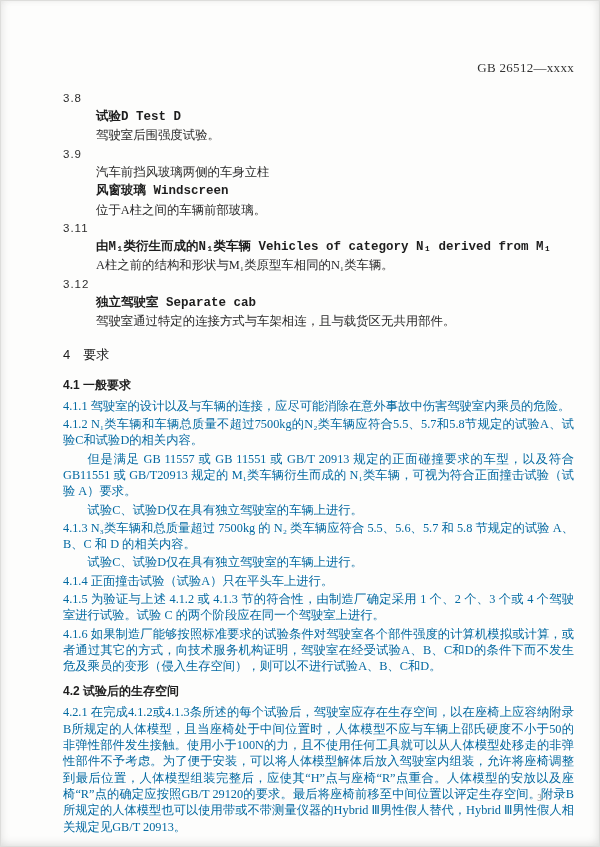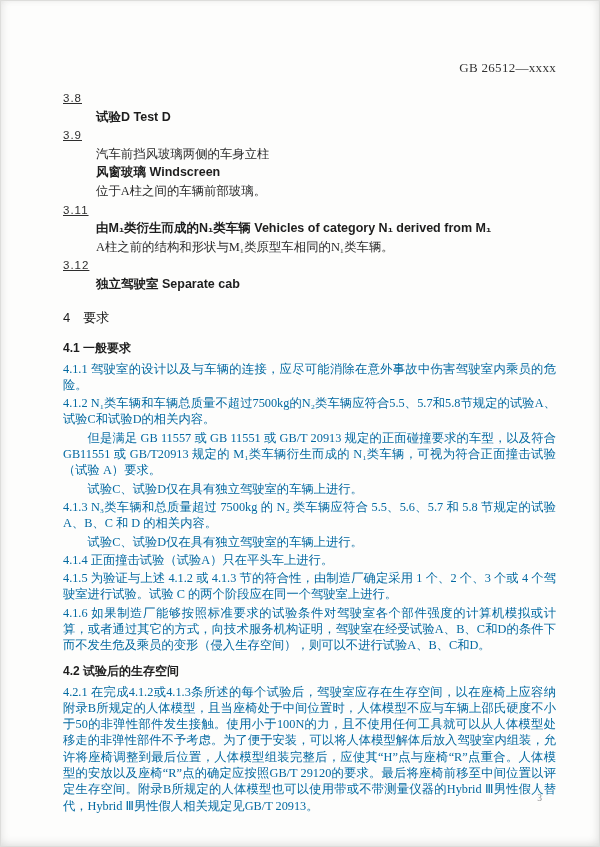--- a/index.html
+++ b/index.html
@@ -10,41 +10,41 @@
   }
   .page{
     position:relative;
     width:600px;height:847px;
     box-sizing:border-box;
     background:#fdfdfc;
     box-shadow:inset 0 0 0 1px #dddddb,
                inset 0 -4px 10px rgba(0,0,0,.07),
                inset 4px 0 8px rgba(0,0,0,.04),
                inset -4px 0 8px rgba(0,0,0,.05);
-    padding:60px 44px 0 63px;
+    padding:60px 26px 0 63px;
     color:#262626;
     overflow:hidden;
   }
   .doc-header{
     text-align:right;
     font-family:"Liberation Serif",serif;
     font-size:13px;
     letter-spacing:.3px;
     color:#333;
     margin:0 0 13px 0;
   }
   
   .term-group{margin:0;}
   .clause-num{
     font-family:"Liberation Sans",sans-serif;
     font-size:11.5px;line-height:18.6px;
-    letter-spacing:1px;color:#2e2e2e;text-decoration:underline;
+    letter-spacing:1px;color:#2e2e2e;
   }
   .term-name{
-    font-family:Liberation Sans, sans-serif;
+    font-family:Liberation Mono, monospace;
     font-weight:bold;
     font-size:12.5px;line-height:18.6px;
     padding-left:33px;color:#1d1d1d;
   }
   .term-def{
     font-size:12.4px;line-height:18.6px;
     padding-left:33px;color:#2a2a2a;
   }
   
   .sec-h1{
@@ -73,37 +73,39 @@
 <body>
 
 <div class="page">
 
   <div class="doc-header">GB 26512—xxxx</div>
 
   <div>
     <div class="term-group">
       <div class="clause-num">3.8</div>
       <div class="term-name">试验D Test D</div>
+      <div class="term-def">驾驶室后围强度试验。</div>
     </div>
     <div class="term-group">
       <div class="clause-num">3.9</div>
       <div class="term-def">汽车前挡风玻璃两侧的车身立柱</div>
     </div>
     <div class="term-group">
       <div class="term-name">风窗玻璃 Windscreen</div>
       <div class="term-def">位于A柱之间的车辆前部玻璃。</div>
     </div>
     <div class="term-group">
       <div class="clause-num">3.11</div>
       <div class="term-name">由M₁类衍生而成的N₁类车辆 Vehicles of category N₁ derived from M₁</div>
       <div class="term-def">A柱之前的结构和形状与M₁类原型车相同的N₁类车辆。</div>
     </div>
     <div class="term-group">
       <div class="clause-num">3.12</div>
       <div class="term-name">独立驾驶室 Separate cab</div>
+      <div class="term-def">驾驶室通过特定的连接方式与车架相连，且与载货区无共用部件。</div>
     </div>
   </div>
 
   <div>
     <div class="sec-h1">4　要求</div>
     <div class="sec-h2">4.1 一般要求</div>
     <div class="para">4.1.1 驾驶室的设计以及与车辆的连接，应尽可能消除在意外事故中伤害驾驶室内乘员的危险。</div>
     <div class="para">4.1.2 N₁类车辆和车辆总质量不超过7500kg的N₂类车辆应符合5.5、5.7和5.8节规定的试验A、试验C和试验D的相关内容。</div>
     <div class="para indent">但是满足 GB 11557 或 GB 11551 或 GB/T 20913 规定的正面碰撞要求的车型，以及符合 GB11551 或 GB/T20913 规定的 M₁类车辆衍生而成的 N₁类车辆，可视为符合正面撞击试验（试验 A）要求。</div>
     <div class="para indent">试验C、试验D仅在具有独立驾驶室的车辆上进行。</div>

